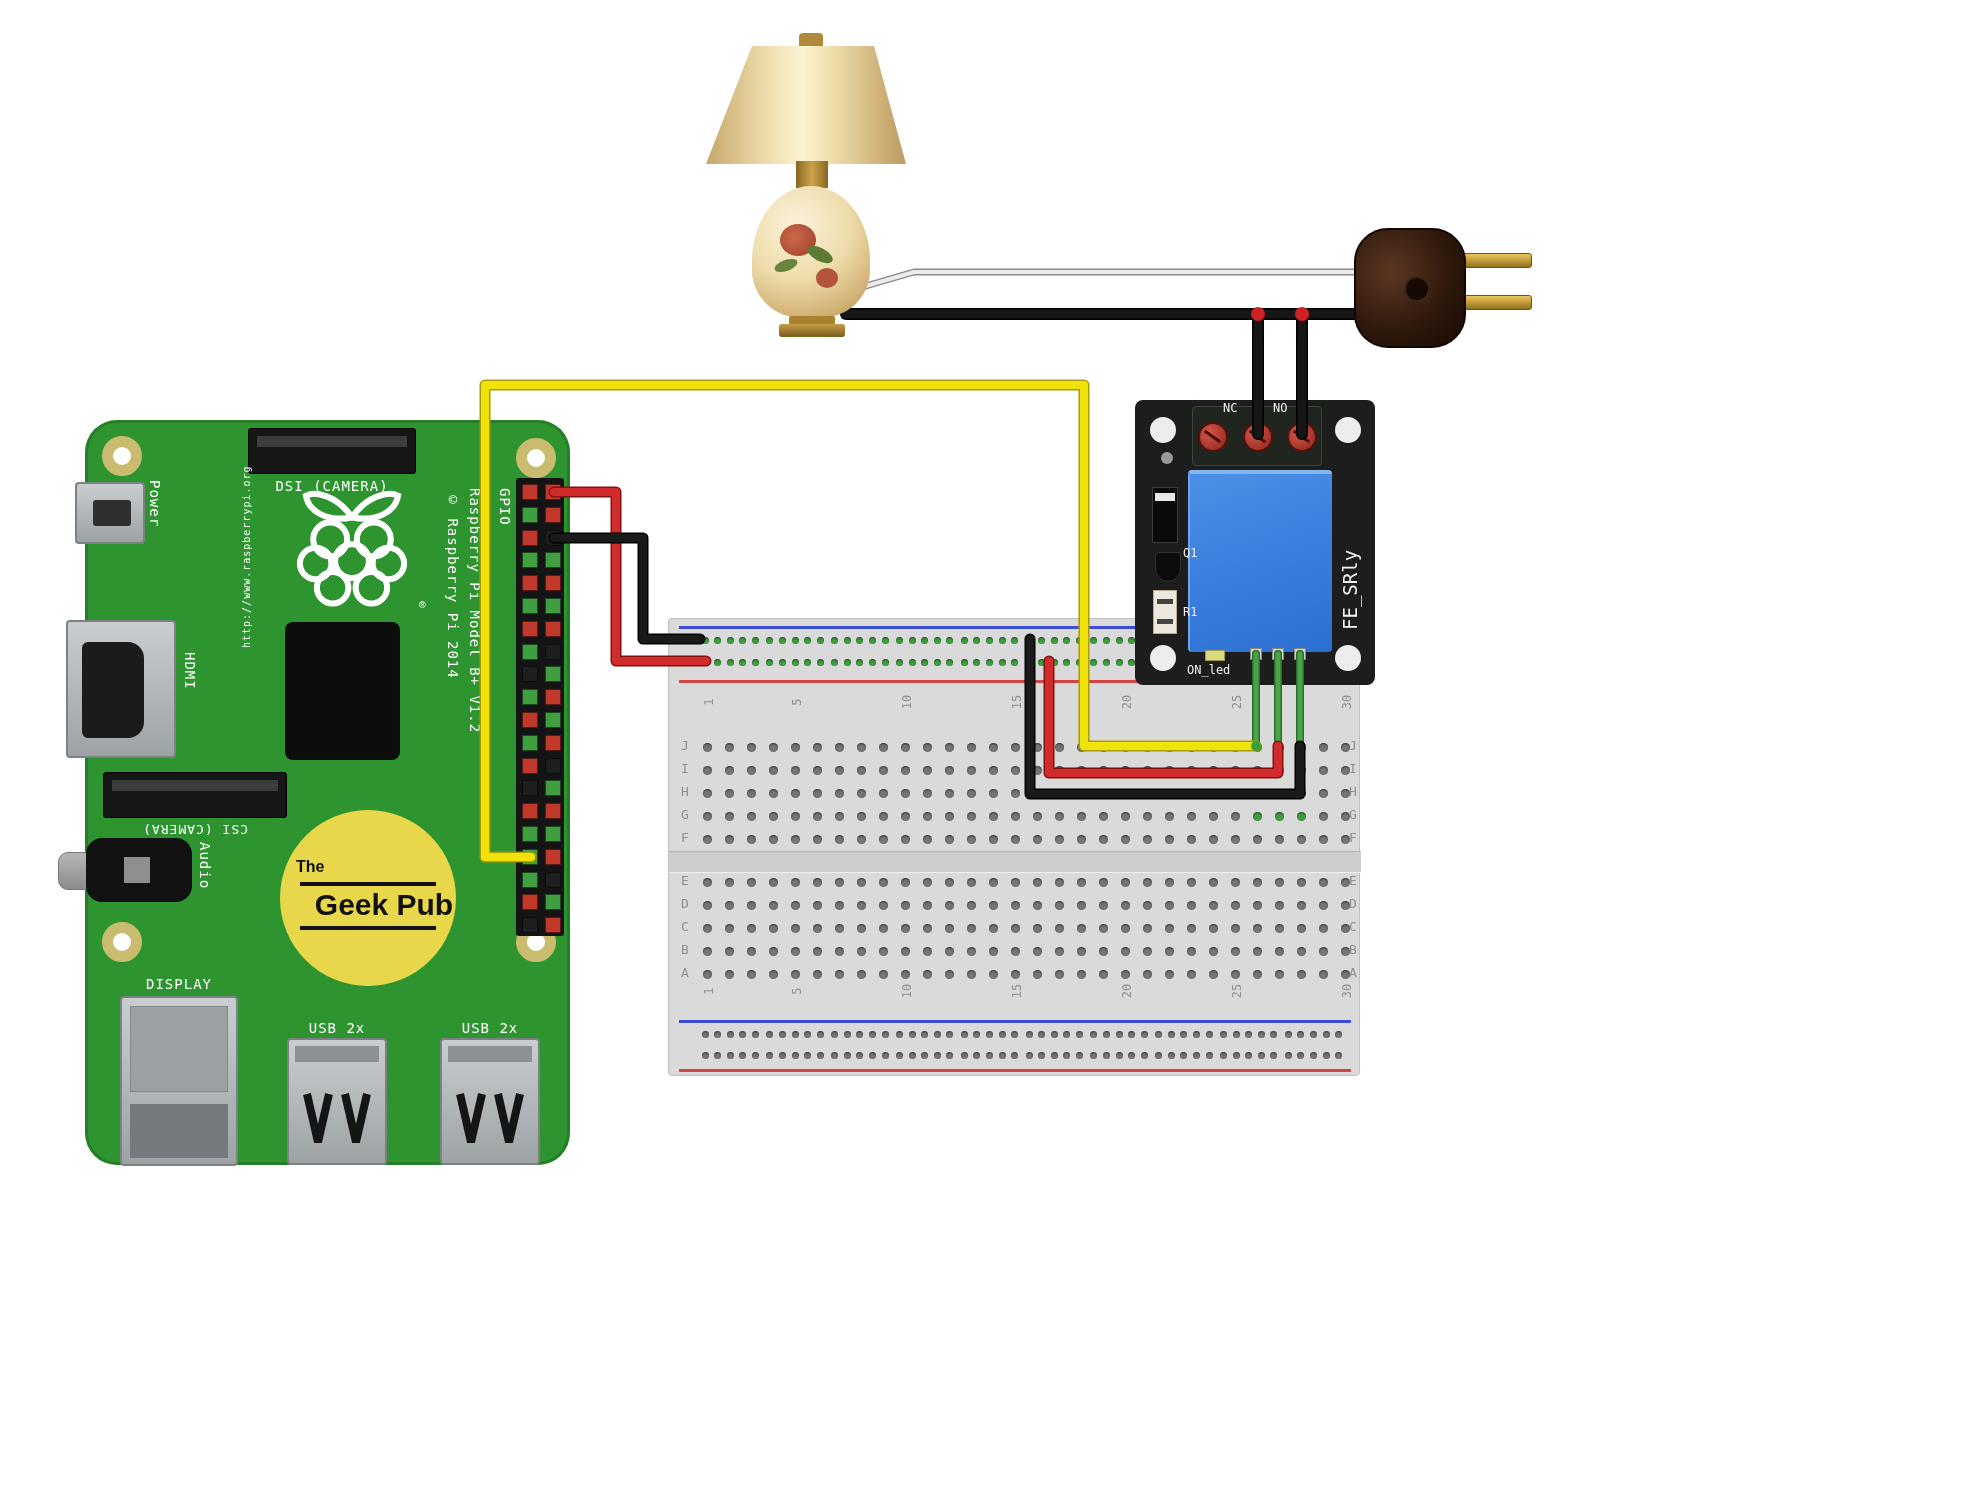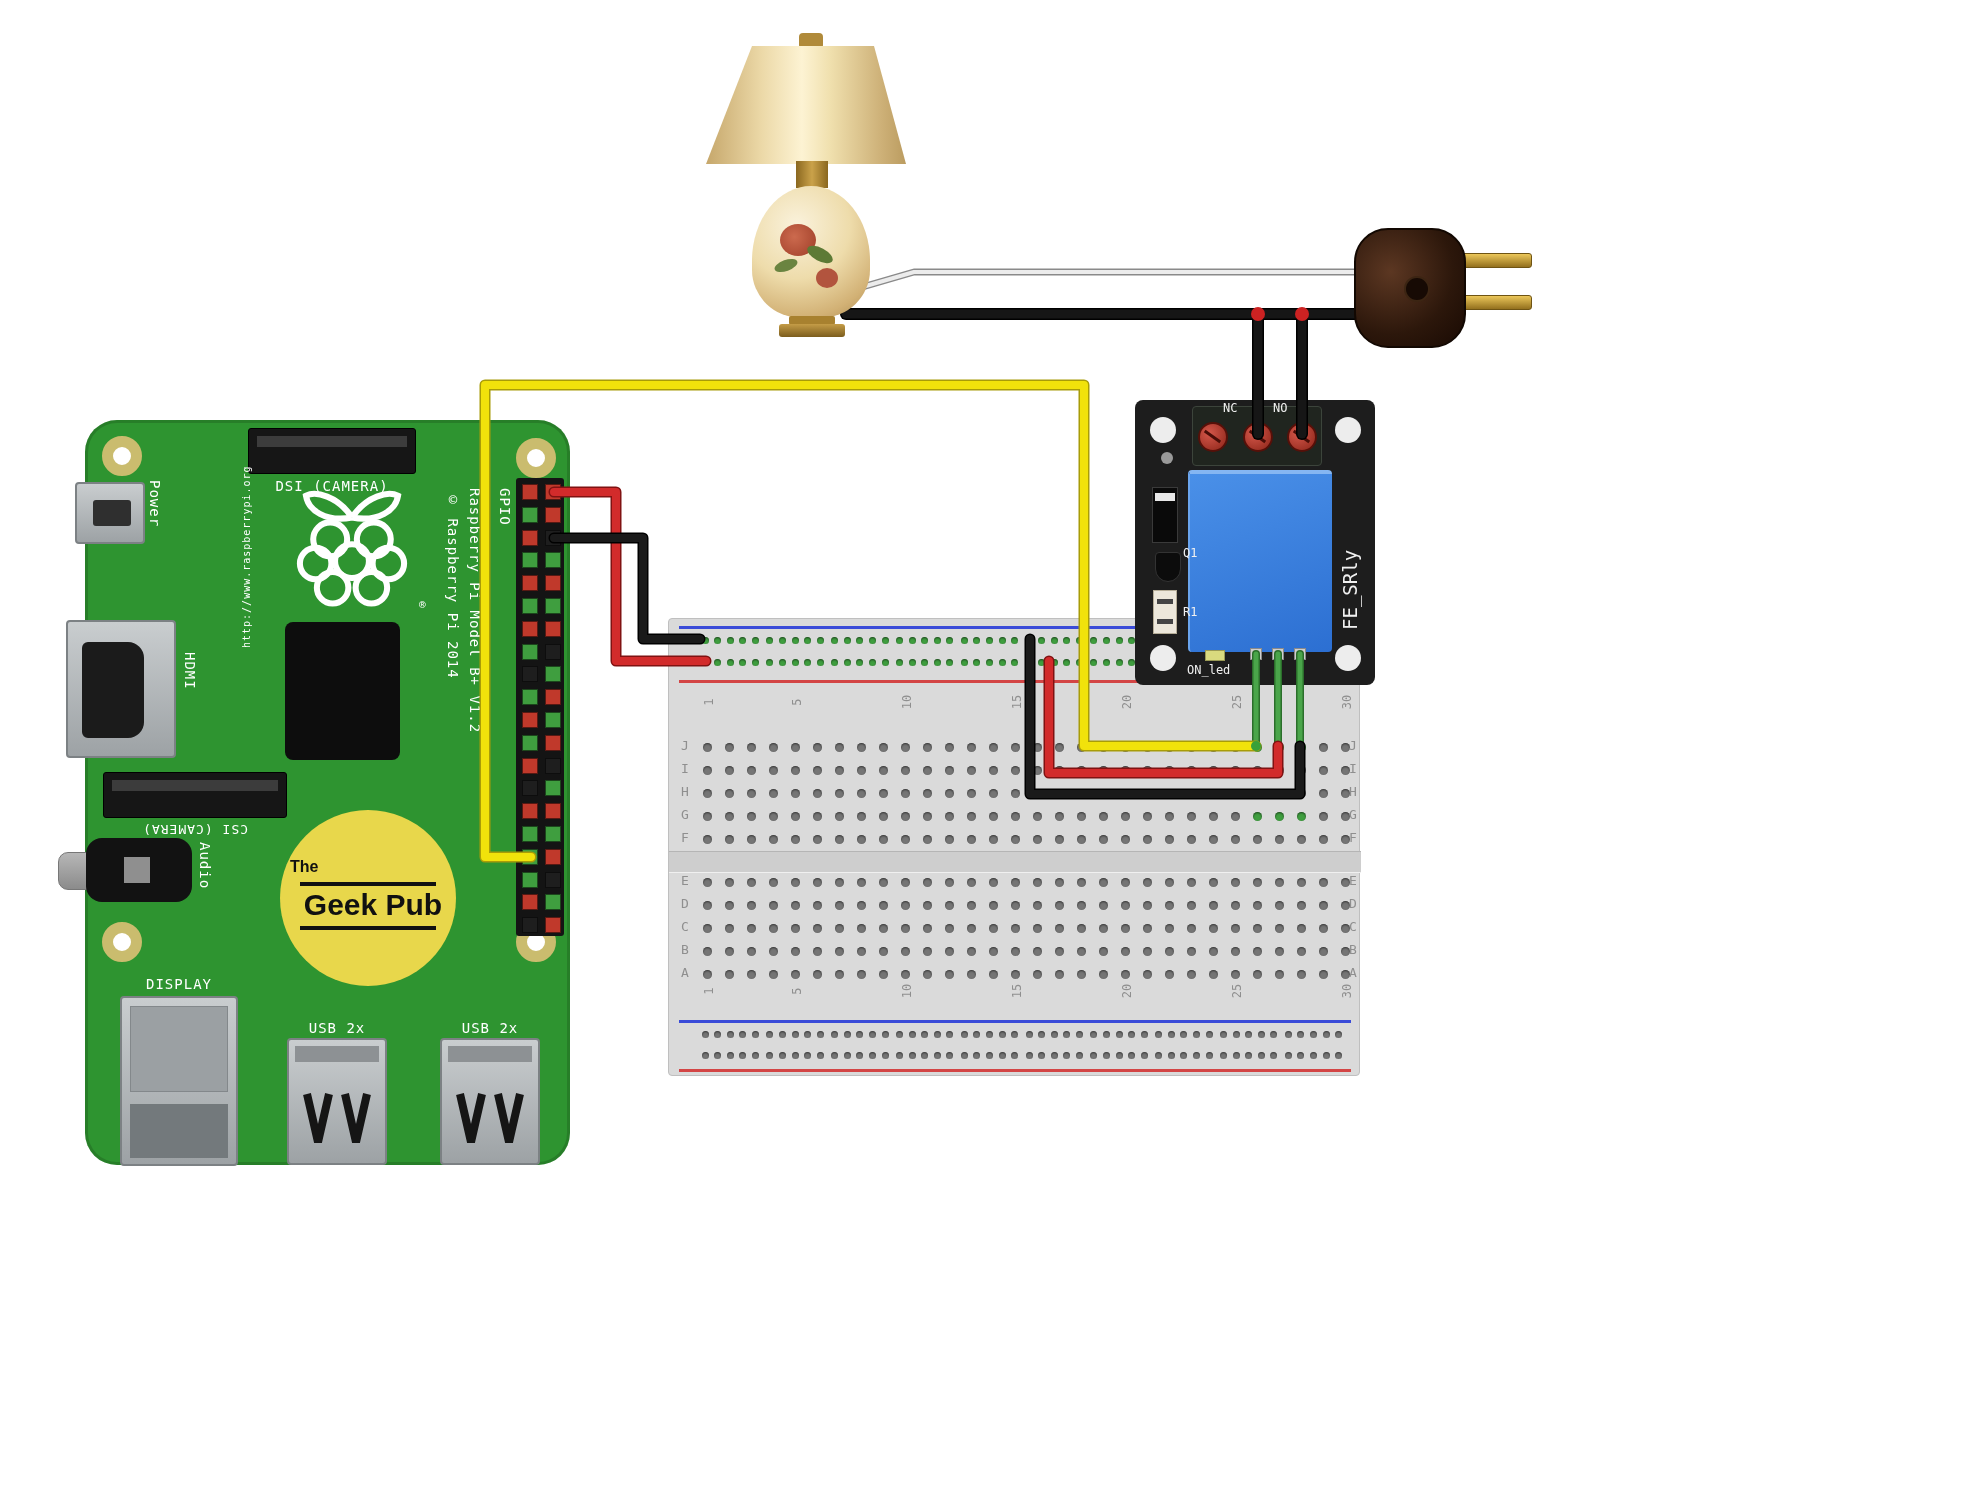--- a/index.html
+++ b/index.html
@@ -21,23 +21,23 @@
   .conn-stripe{left:8px;right:8px;top:7px;height:11px;background:#3c3c3c}
   .chip{background:#0d0d0d;border-radius:8px}
   .gpio-strip{background:#141414;border-radius:3px}
   .gpio-pin{width:16px;height:16px;border:1px solid rgba(0,0,0,.55)}
   .hdmi-inner{left:14px;top:20px;width:62px;height:96px;background:#1b1b1b;border-radius:6px 16px 16px 6px}
   .audio-port{background:#121212;border-radius:16px}
   .audio-inner{left:38px;top:19px;width:26px;height:26px;background:#8f8f8f}
   .audio-barrel{width:32px;height:38px;background:linear-gradient(#b7b7b7,#8b8b8b);
                 border:1px solid #777;border-radius:10px 0 0 10px}
   .geek-logo{width:176px;height:176px;border-radius:50%;background:#e8d74b}
-  .gl-the{left:10px;top:48px;font:700 16px "Liberation Sans",sans-serif;color:#111}
+  .gl-the{left:16px;top:48px;font:700 16px "Liberation Sans",sans-serif;color:#111}
   .gl-bar{left:20px;width:136px;height:4px;background:#111}
-  .gl-name{left:5px;top:78px;width:176px;text-align:center;color:#111;
+  .gl-name{left:16px;top:78px;width:176px;text-align:center;color:#111;
            font:700 30px "Liberation Sans",sans-serif}
   .eth-sub1{left:8px;top:8px;width:98px;height:86px;background:#9ba0a3;border:1px solid #83888b}
   .eth-sub2{left:8px;top:106px;width:98px;height:54px;background:#73797c}
   .usb-flange{left:6px;top:6px;width:84px;height:16px;background:#8d9194}
 
   
   .breadboard{left:668px;top:618px;width:692px;height:458px;border-radius:4px;z-index:10;
               border:1px solid #bfbfbf}
   .rail-line{left:10px;width:672px;height:3px}
   .bb-channel{left:0;top:232px;width:692px;height:22px;background:#cecece;

